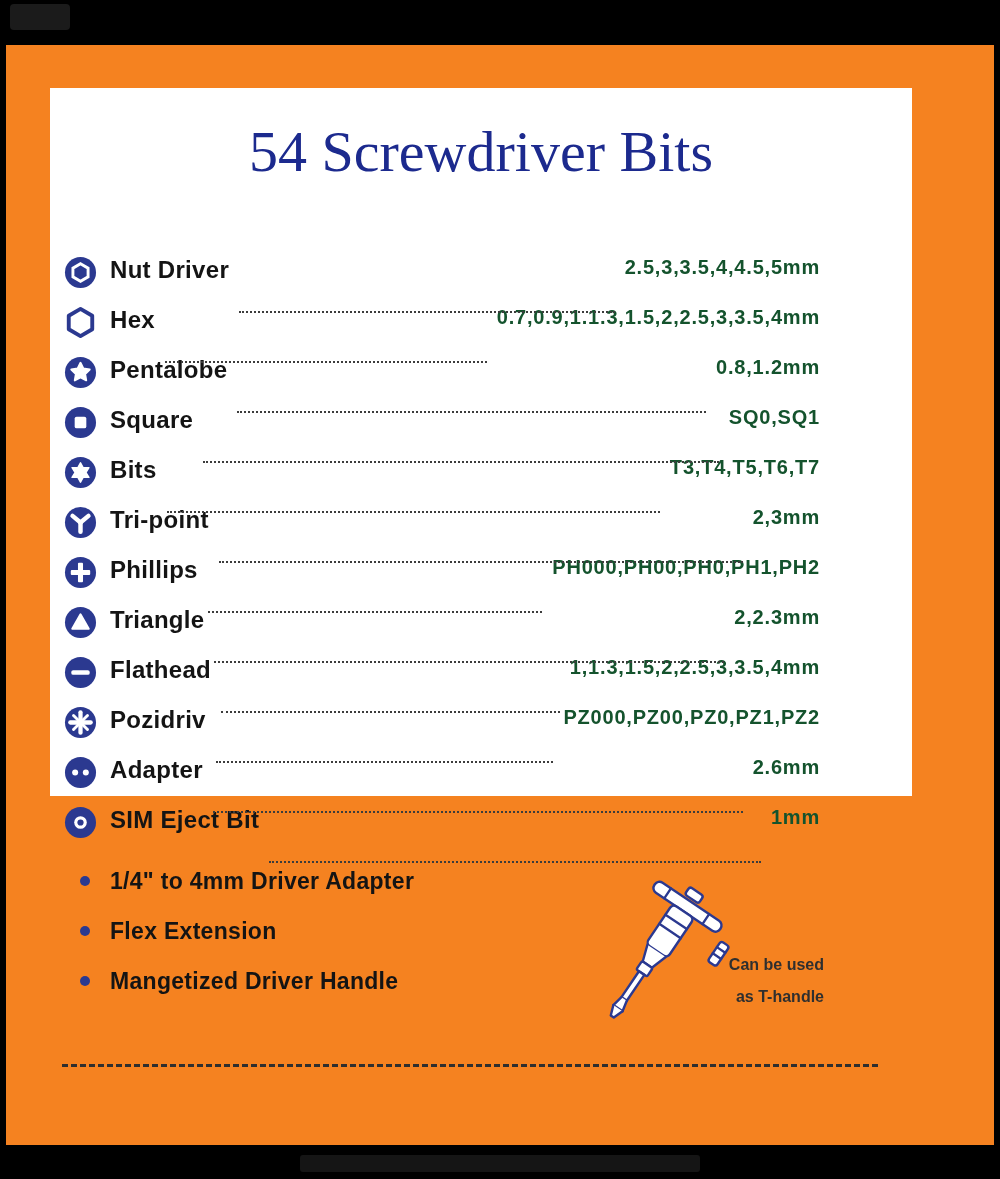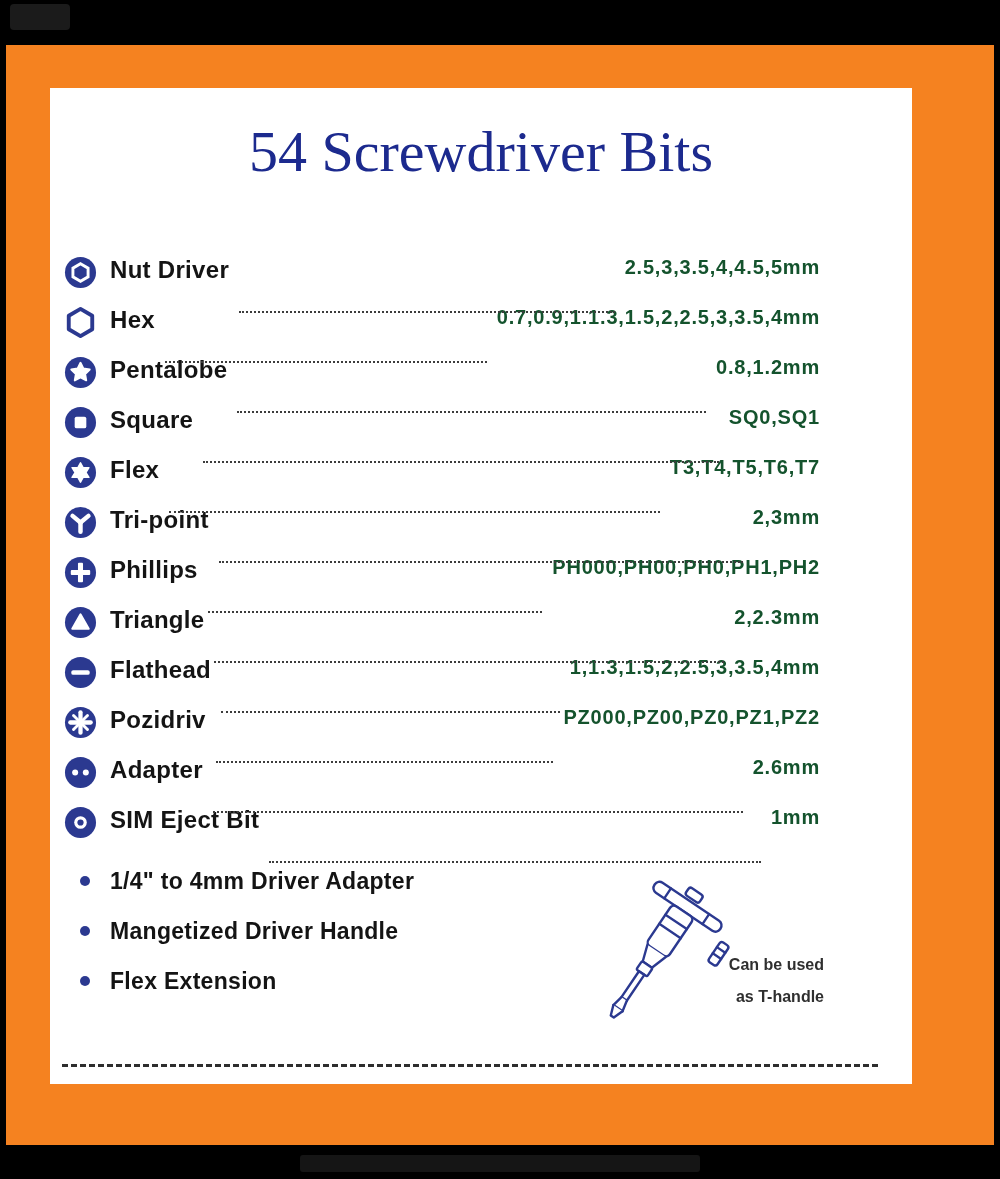--- a/index.html
+++ b/index.html
@@ -1,20 +1,20 @@
 <!DOCTYPE html>
 <html><head>
 <meta charset="utf-8">
 <style>
   * { margin:0; padding:0; box-sizing:border-box; }
   html,body { width:1000px; height:1179px; }
   body { background:#000; font-family:"Liberation Sans", sans-serif; position:relative; overflow:hidden; }
 
   .frame { position:absolute; left:6px; top:45px; width:988px; height:1100px; background:#f58220; }
-  .panel { position:absolute; left:50px; top:88px; width:862px; height:996px; background:#ffffff; }
+  .panel { position:absolute; left:50px; top:88px; width:862px; height:708px; background:#ffffff; }
 
   .title { text-align:center; padding-top:28px; font-family:"Liberation Serif", serif;
            font-size:58px; line-height:72px; color:#1c2a8e; font-weight:normal; }
 
   .bit-list { margin-top:68px; padding:0 92px 0 14px; }
   .row { display:flex; height:50px; }
   .ic { width:33px; height:33px; flex:0 0 33px; margin-right:13px; display:flex; }
   .lbl { font-weight:bold; font-size:24px; color:#141414; white-space:nowrap; letter-spacing:0.3px; }
   .leader { flex:1 1 auto; border-bottom:2px dotted #3c3c3c; margin:0 10px; transform:translateY(7px); min-width:20px; }
   .sz { font-weight:bold; font-size:20px; color:#14532d; white-space:nowrap; letter-spacing:0.8px; }
@@ -95,21 +95,21 @@
       <span class="sz">SQ0,SQ1</span>
     </div>
 
     <div class="row">
       <span class="ic">
         <svg viewBox="0 0 34 34" width="33" height="33">
             <circle cx="17" cy="17" r="16" fill="#2b3990"></circle>
             <polygon points="17,7 19.8,12.2 25.7,12 22.5,17 25.7,22 19.8,21.8 17,27 14.2,21.8 8.3,22 11.5,17 8.3,12 14.2,12.2" fill="#fff" stroke="#fff" stroke-width="1.5" stroke-linejoin="round"></polygon>
           </svg>
       </span>
-      <span class="lbl">Flex</span>
+      <span class="lbl">Bits</span>
       <span class="leader"></span>
       <span class="sz">T3,T4,T5,T6,T7</span>
     </div>
 
 
     <div class="row">
       <span class="ic">
         <svg viewBox="0 0 34 34" width="33" height="33">
             <circle cx="17" cy="17" r="16" fill="#2b3990"></circle>
             <g stroke="#fff" stroke-width="4.6" stroke-linecap="round">
@@ -206,25 +206,25 @@
 
   </div>
 
   <div class="acc-list">
     <div class="acc-row">
       <span class="dot"></span>
       <span class="acc-lbl">1/4" to 4mm Driver Adapter</span>
     </div>
     <div class="acc-row">
       <span class="dot"></span>
-      <span class="acc-lbl">Mangetized Driver Handle</span>
+      <span class="acc-lbl">Flex Extension</span>
     </div>
     <div class="acc-row">
       <span class="dot"></span>
-      <span class="acc-lbl">Flex Extension</span>
+      <span class="acc-lbl">Mangetized Driver Handle</span>
     </div>
   </div>
 
   <div class="illustration">
     <svg viewBox="0 0 270 215" width="272" height="198">
       <g transform="rotate(34 135 105)" stroke="#2b3990" stroke-width="2.6" fill="#ffffff" stroke-linejoin="round" stroke-linecap="round">
 
         <rect x="126" y="22" width="18" height="10" rx="3"></rect>
 
         <rect x="93" y="35" width="86" height="13" rx="6"></rect>

